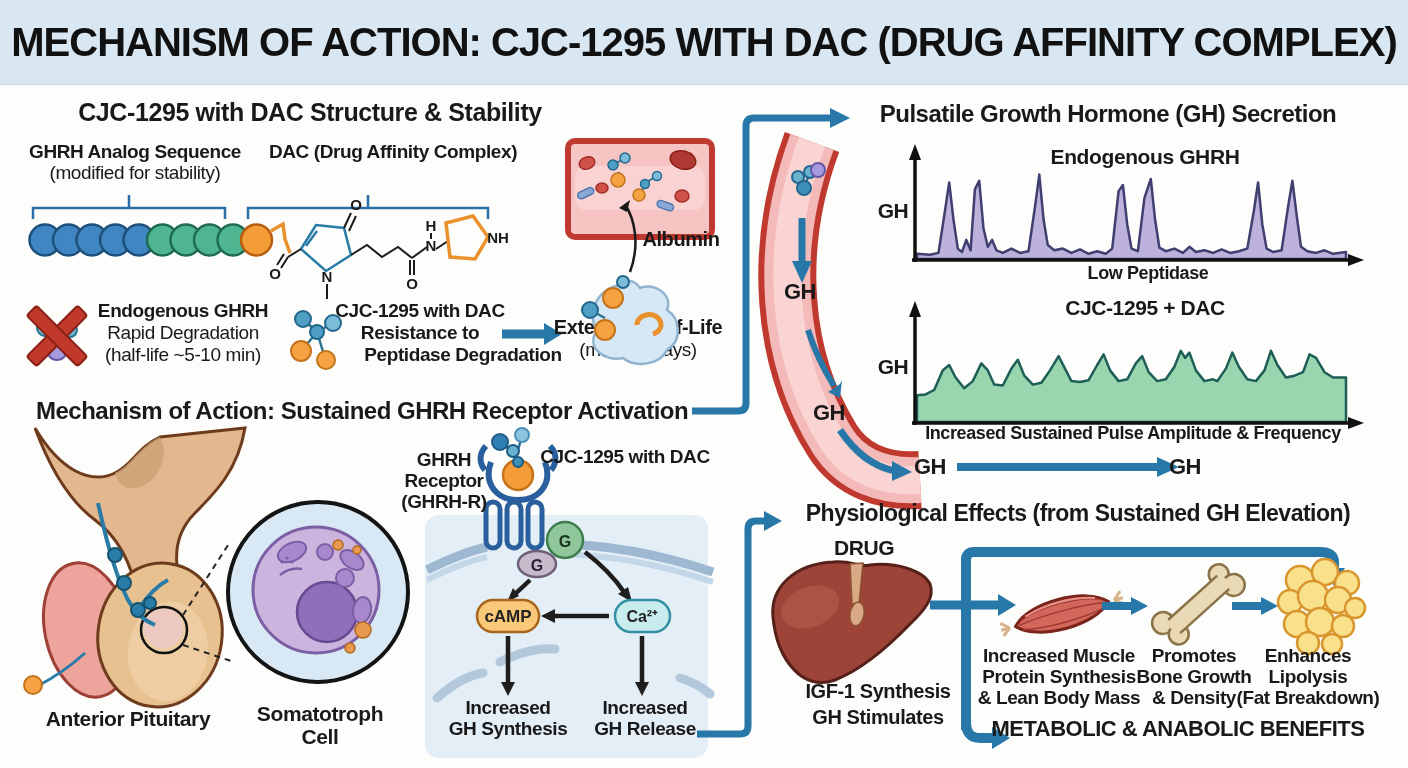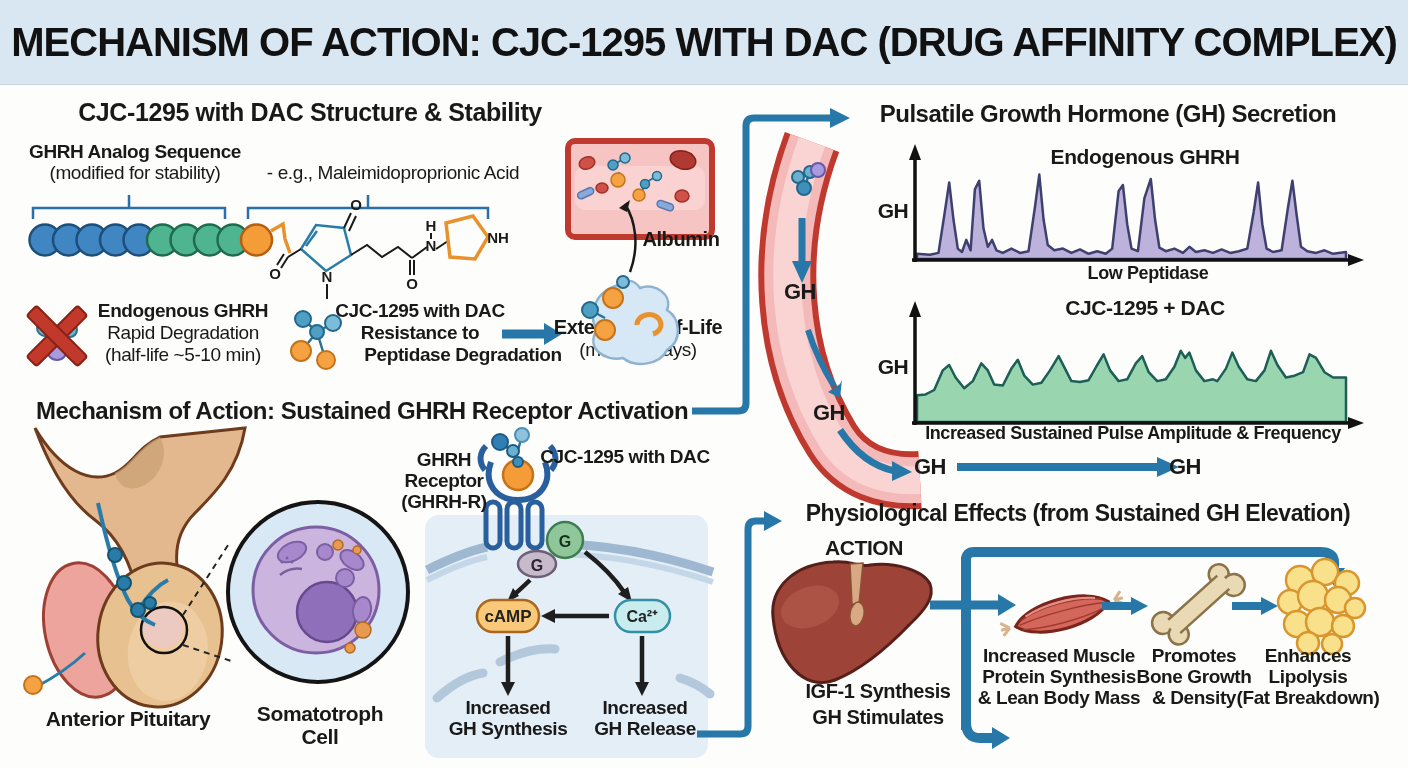--- a/index.html
+++ b/index.html
@@ -20,21 +20,21 @@
 
 <div id="canvas">
 
   <div class="titlebar">
     <h1>MECHANISM OF ACTION: CJC-1295 WITH DAC (DRUG AFFINITY COMPLEX)</h1>
   </div>
 
   <div class="lbl b" style="left:310px;top:99px;font-size:25px;">CJC-1295 with DAC Structure &amp; Stability</div>
   <div class="lbl b" style="left:135px;top:142px;font-size:19px;">GHRH Analog Sequence</div>
   <div class="lbl" style="left:135px;top:163px;font-size:19px;">(modified for stability)</div>
-  <div class="lbl" style="left:393px;top:163px;font-size:19px;">- e.g., Maleimidoproprionic Acid</div>
+  <div class="lbl b" style="left:393px;top:142px;font-size:19px;">DAC (Drug Affinity Complex)</div>
 
   <svg style="left:20px;top:185px;" width="545" height="135" viewBox="0 0 545 135">
     <path d="M13,34 v-11 H205 v11 M109,23 v-13" stroke="#2a6fa8" stroke-width="2.5" fill="none"></path>
     <path d="M228,34 v-11 H468 v11 M348,23 v-13" stroke="#2a6fa8" stroke-width="2.5" fill="none"></path>
     <g>
       <circle cx="25" cy="55" r="15.5" fill="#3f86c2" stroke="#1d4f7a" stroke-width="2.5"></circle>
       <circle cx="48.5" cy="55" r="15.5" fill="#3f86c2" stroke="#1d4f7a" stroke-width="2.5"></circle>
       <circle cx="72" cy="55" r="15.5" fill="#3f86c2" stroke="#1d4f7a" stroke-width="2.5"></circle>
       <circle cx="95.5" cy="55" r="15.5" fill="#3f86c2" stroke="#1d4f7a" stroke-width="2.5"></circle>
       <circle cx="119" cy="55" r="15.5" fill="#3f86c2" stroke="#1d4f7a" stroke-width="2.5"></circle>
@@ -293,21 +293,21 @@
   <div class="lbl b" style="left:508px;top:719px;font-size:19px;">GH Synthesis</div>
   <div class="lbl b" style="left:645px;top:698px;font-size:19px;">Increased</div>
   <div class="lbl b" style="left:645px;top:719px;font-size:19px;">GH Release</div>
 
   <svg style="left:690px;top:505px;" width="100" height="240" viewBox="0 0 100 240">
     <path d="M7,229 H50 Q58,229 58,221 V24 Q58,16 66,16 H74" stroke="#2778a8" stroke-width="7" fill="none"></path>
     <polygon points="74,6 74,26 92,16" fill="#2778a8"></polygon>
   </svg>
 
   <div class="lbl b" style="left:1078px;top:501px;font-size:23px;letter-spacing:-0.5px;">Physiological Effects (from Sustained GH Elevation)</div>
-  <div class="lbl b" style="left:864px;top:537px;font-size:21px;">ACTION</div>
+  <div class="lbl b" style="left:864px;top:537px;font-size:21px;">DRUG</div>
 
   <svg style="left:755px;top:552px;" width="195" height="150" viewBox="0 0 195 150">
     <path d="M18,65 C 15,35 40,12 78,10 C 98,8 102,16 115,13 C 140,10 168,18 175,32 C 180,45 170,58 155,72 C 132,96 105,118 80,128 C 48,140 22,108 18,65 Z" fill="#9e4337" stroke="#55201a" stroke-width="3"></path>
     <ellipse cx="55" cy="55" rx="30" ry="20" fill="#b45a4c" opacity="0.7" transform="rotate(-20 55 55)"></ellipse>
     <path d="M95,12 L108,11 L104,52 L97,52 Z" fill="#d9a884" stroke="#8a5230" stroke-width="1.5"></path>
     <ellipse cx="102" cy="62" rx="7" ry="12" fill="#d9a884" stroke="#8a5230" stroke-width="1.5" transform="rotate(10 102 62)"></ellipse>
   </svg>
   <div class="lbl b" style="left:878px;top:659px;font-size:20px;margin-top:48px;">GH Stimulates</div>
   <div class="lbl b" style="left:878px;top:681px;font-size:20px;">IGF-1 Synthesis</div>
 
@@ -366,14 +366,15 @@
 
   <div class="lbl b" style="left:1059px;top:646px;font-size:19px;">Increased Muscle</div>
   <div class="lbl b" style="left:1059px;top:667px;font-size:19px;">Protein Synthesis</div>
   <div class="lbl b" style="left:1059px;top:688px;font-size:19px;">&amp; Lean Body Mass</div>
   <div class="lbl b" style="left:1194px;top:646px;font-size:19px;">Promotes</div>
   <div class="lbl b" style="left:1194px;top:667px;font-size:19px;">Bone Growth</div>
   <div class="lbl b" style="left:1194px;top:688px;font-size:19px;">&amp; Density</div>
   <div class="lbl b" style="left:1308px;top:646px;font-size:19px;text-align:center;">Enhances</div>
   <div class="lbl b" style="left:1308px;top:667px;font-size:19px;">Lipolysis</div>
   <div class="lbl b" style="left:1308px;top:688px;font-size:19px;">(Fat Breakdown)</div>
+  <div class="lbl b" style="left:1178px;top:717px;font-size:22px;letter-spacing:-0.5px;">METABOLIC &amp; ANABOLIC BENEFITS</div>
 
 </div>
 
 </body></html>

